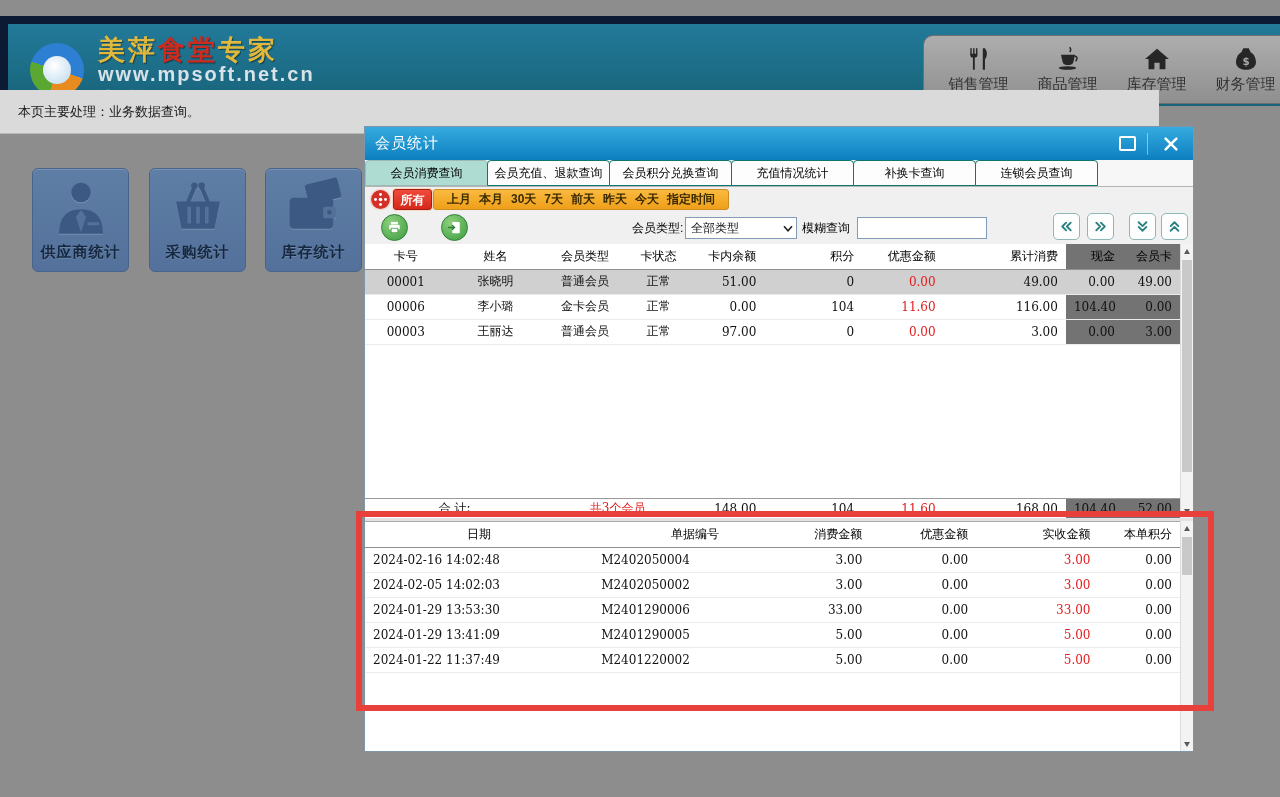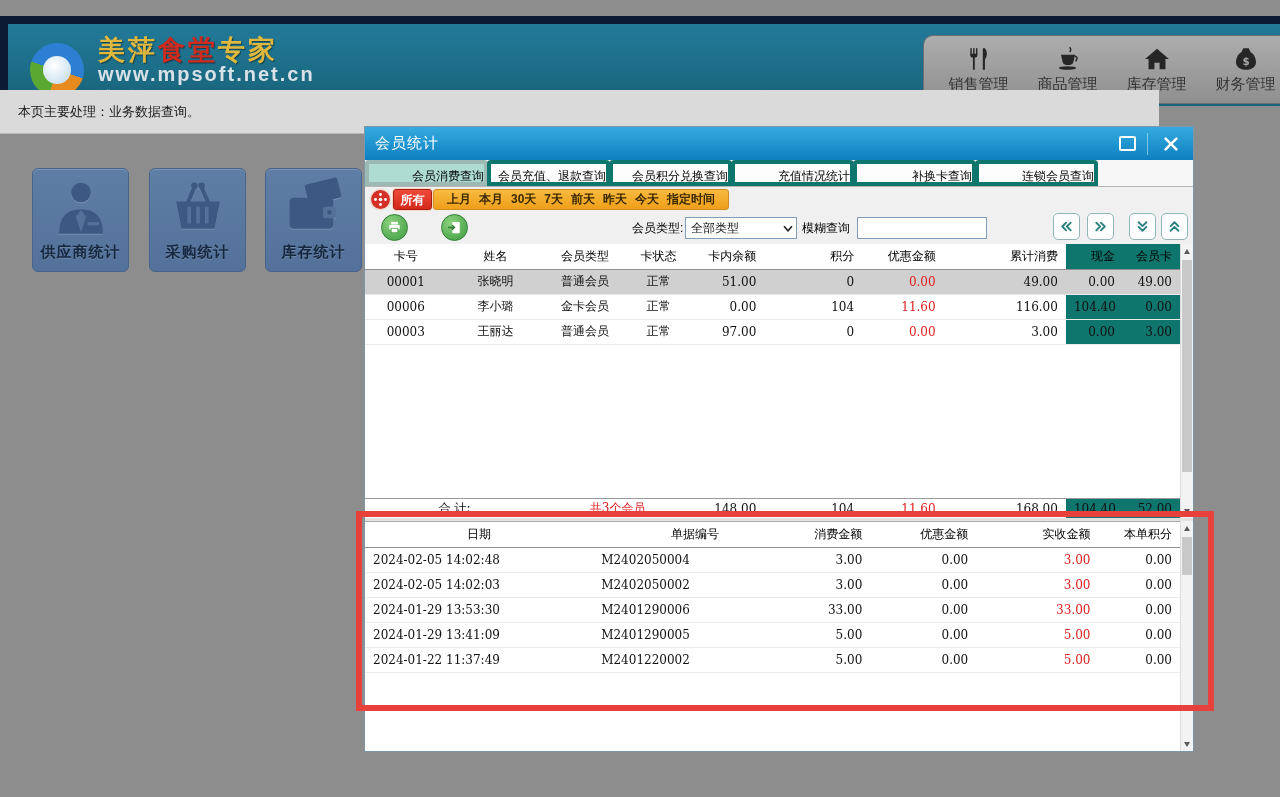--- a/index.html
+++ b/index.html
@@ -49,22 +49,22 @@
     background:linear-gradient(180deg,#35abdf,#0d7fc0); display:flex; align-items:center; padding:0 10px; }
   .d-title-text { color:#fff; font-size:15px; letter-spacing:1px; font-family:"DejaVu Serif",serif; }
   .d-title-controls { margin-left:auto; display:flex; align-items:center; }
   .btn-max { width:17px; height:15px; border:2px solid #fff; border-radius:2px; cursor:pointer; }
   .title-divider { width:1px; height:22px; background:rgba(255,255,255,.45); margin:0 11px; }
   .btn-close { width:24px; height:24px; cursor:pointer; display:flex; align-items:center; justify-content:center; }
   .btn-close svg { width:18px; height:18px; }
 
   .d-tabs { position:absolute; left:0; top:33px; right:0; height:27px; background:#f7f7f7;
     border-bottom:1px solid #b5b5b5; display:flex; }
-  .tab { width:123px; height:26px; line-height:25px; text-align:right; background:#fdfdfd;
-    border:4px solid #0f766e; border-radius:4px 4px 0 0; margin-right:-1px; cursor:pointer;
+  .tab { width:123px; height:26px; line-height:25px; text-align:center; background:#fdfdfd;
+    border:1px solid #0f766e; border-radius:4px 4px 0 0; margin-right:-1px; cursor:pointer;
     font-size:12px; color:#000; white-space:nowrap; overflow:hidden; }
   .tab.active { background:#aedbd2; border-color:#9cbab3; }
 
   .d-filter { position:absolute; left:0; top:60px; right:0; height:25px; }
   .filter-dial { position:absolute; left:4px; top:1px; width:23px; height:23px; cursor:pointer; }
   .btn-all { position:absolute; left:28px; top:2px; width:39px; height:21px; text-align:center; line-height:20px;
     background:linear-gradient(180deg,#ef4b39,#d5281c); border:1px solid #a81d12; border-radius:3px;
     color:#fff; font-weight:bold; font-size:12px; cursor:pointer; box-shadow:0 0 0 1px #f5d9c4; }
   .date-bar { position:absolute; left:68px; top:2px; height:21px; display:inline-flex; align-items:center;
     background:linear-gradient(180deg,#f9ba40,#ef9f19); border:1px solid #cf8c22; border-radius:3px; padding:0 9px; }
@@ -92,21 +92,21 @@
   .d-total { position:absolute; left:0; top:371px; right:0; height:20px; background:#fff; border-top:1px solid #9a9a9a; }
   .d-gap { position:absolute; left:0; top:391px; right:0; height:3px; background:#e2e2e2; }
   .d-detail { position:absolute; left:0; top:394px; right:0; bottom:0; background:#fff; overflow:hidden; border-top:1px solid #aaa; }
 
   table.grid { width:calc(100% - 13px); border-collapse:collapse; table-layout:fixed;
     font-family:"DejaVu Serif",serif; font-size:12px; }
   .grid th { height:25px; font-weight:normal; color:#000; border-bottom:1px solid #8f8f8f; padding:0 8px; white-space:nowrap; }
   .grid td { height:25px; border-bottom:1px solid #ebebeb; padding:0 8px; white-space:nowrap; overflow:hidden; }
   .t-c { text-align:center; } .t-r { text-align:right; } .t-l { text-align:left; }
   .t-red { color:#e02020; }
-  .t-light { background:#0f766e; }
+  .t-light { background:#737373; }
   tr.selected td { background:#d0d0d0 !important; }
   .total-grid td { height:19px; border-bottom:none; font-family:"DejaVu Serif",serif; }
   .pad-date { padding-left:18px; }
   .pad-ord { padding-left:30px;margin-left:21px; }
 
   
   .scroll { position:absolute; right:0; width:13px; background:#f3f3f3; border-left:1px solid #dcdcdc; }
   .scroll-members { top:117px; height:274px; }
   .scroll-detail { top:394px; bottom:0; }
   .s-arrow { position:absolute; left:0; width:12px; height:14px; display:flex; align-items:center; justify-content:center; cursor:pointer; }
@@ -410,21 +410,21 @@
           <th class="t-c">日期</th>
           <th class="t-c">单据编号</th>
           <th class="t-r">消费金额</th>
           <th class="t-r">优惠金额</th>
           <th class="t-r">实收金额</th>
           <th class="t-r">本单积分</th>
         </tr>
       </thead>
       <tbody>
           <tr>
-            <td class="t-l pad-date">2024-02-05 14:02:48</td>
+            <td class="t-l pad-date">2024-02-16 14:02:48</td>
             <td class="t-l pad-ord">M2402050004</td>
             <td class="t-r">3.00</td>
             <td class="t-r">0.00</td>
             <td class="t-r t-red">3.00</td>
             <td class="t-r">0.00</td>
           </tr>
           <tr>
             <td class="t-l pad-date">2024-02-05 14:02:03</td>
             <td class="t-l pad-ord">M2402050002</td>
             <td class="t-r">3.00</td>

